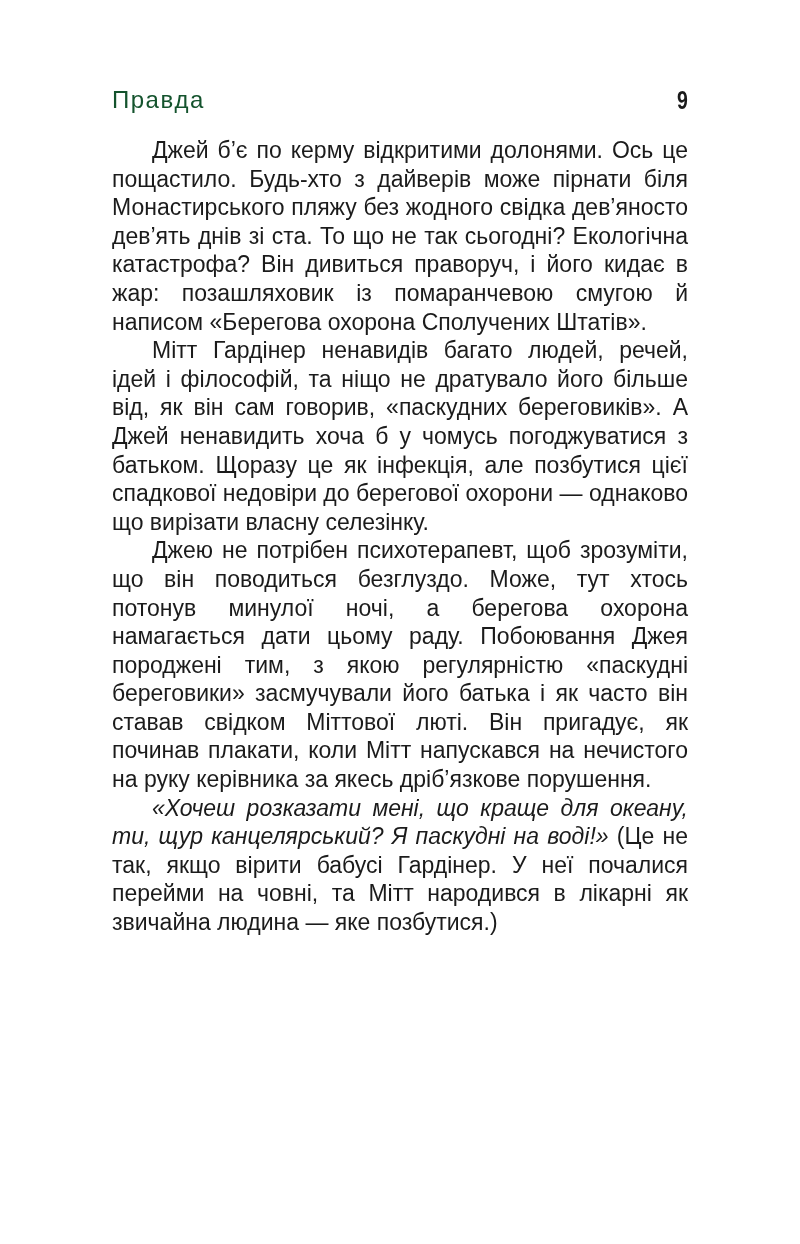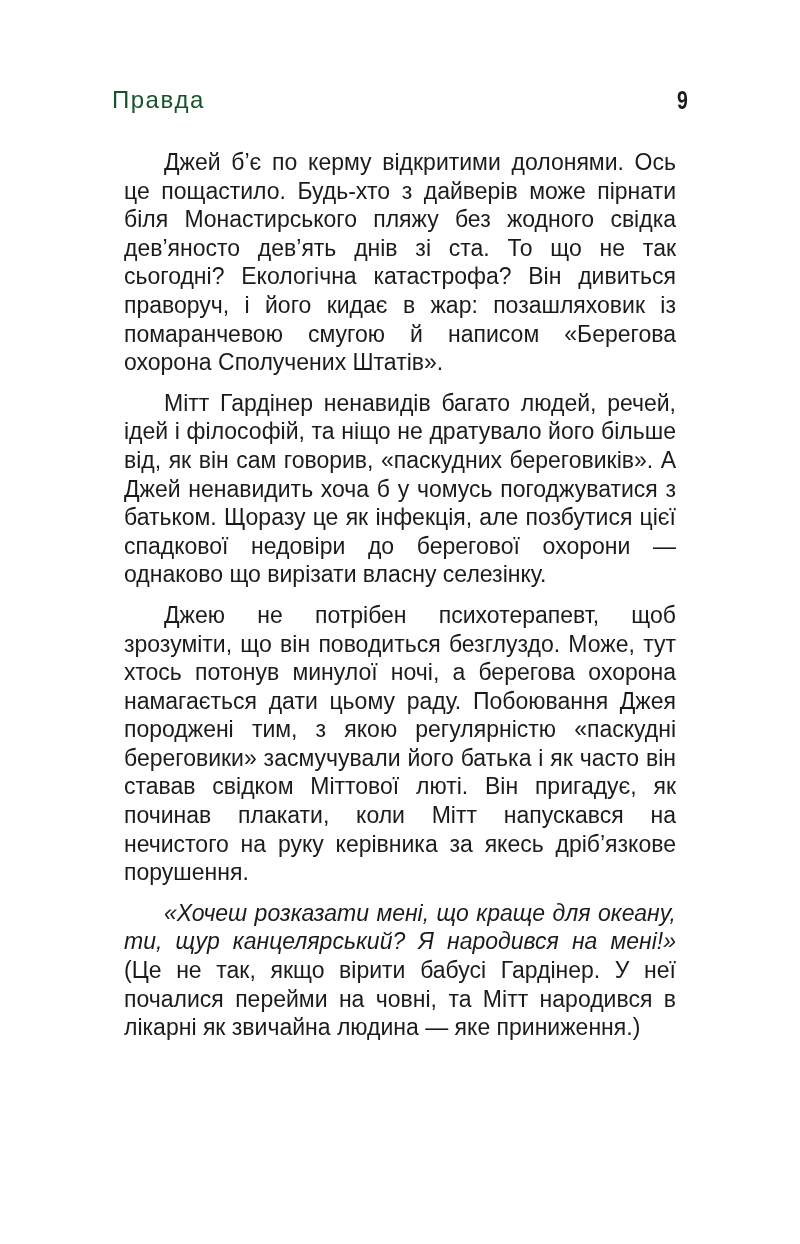--- a/index.html
+++ b/index.html
@@ -46,21 +46,21 @@
     position: absolute;
     top: 136px;
     left: 112px;
     width: 576px;
     color: #1b1b1b;
     font-size: 23px;
     line-height: 28.6px;
     text-align: justify;
   }
   .body-text p {
-    margin: 12px;
+    margin: 0;
     padding: 0;
     text-indent: 40px;
   }
   .italic {
     font-style: italic;
   }
 </style>
 </head>
 <body>
 
@@ -68,16 +68,16 @@
 
   <header class="running-header">
     <div class="chapter-title">Правда</div>
     <div class="page-number">9</div>
   </header>
 
   <main class="body-text">
     <p>Джей б’є по керму відкритими долонями. Ось це пощастило. Будь-хто з дайверів може пірнати біля Монастирського пляжу без жодного свідка дев’яносто дев’ять днів зі ста. То що не так сьогодні? Екологічна катастрофа? Він дивиться праворуч, і його кидає в жар: позашляховик із помаранчевою смугою й написом «Берегова охорона Сполучених Штатів».</p>
     <p>Мітт Гардінер ненавидів багато людей, речей, ідей і філософій, та ніщо не дратувало його більше від, як він сам говорив, «паскудних береговиків». А Джей ненавидить хоча б у чомусь погоджуватися з батьком. Щоразу це як інфекція, але позбутися цієї спадкової недовіри до берегової охорони — однаково що вирізати власну селезінку.</p>
     <p>Джею не потрібен психотерапевт, щоб зрозуміти, що він поводиться безглуздо. Може, тут хтось потонув минулої ночі, а берегова охорона намагається дати цьому раду. Побоювання Джея породжені тим, з якою регулярністю «паскудні береговики» засмучували його батька і як часто він ставав свідком Міттової люті. Він пригадує, як починав плакати, коли Мітт напускався на нечистого на руку керівника за якесь дріб’язкове порушення.</p>
-    <p><span class="italic">«Хочеш розказати мені, що краще для океану, ти, щур канцелярський? Я народився на мені!»</span> <span>(Це не так, якщо вірити бабусі Гардінер. У неї почалися перейми на човні, та Мітт народився в лікарні як звичайна людина — яке приниження.)</span></p>
+    <p><span class="italic">«Хочеш розказати мені, що краще для океану, ти, щур канцелярський? Я паскудні на воді!»</span> <span>(Це не так, якщо вірити бабусі Гардінер. У неї почалися перейми на човні, та Мітт народився в лікарні як звичайна людина — яке позбутися.)</span></p>
   </main>
 
 </div>
 
 </body></html>

